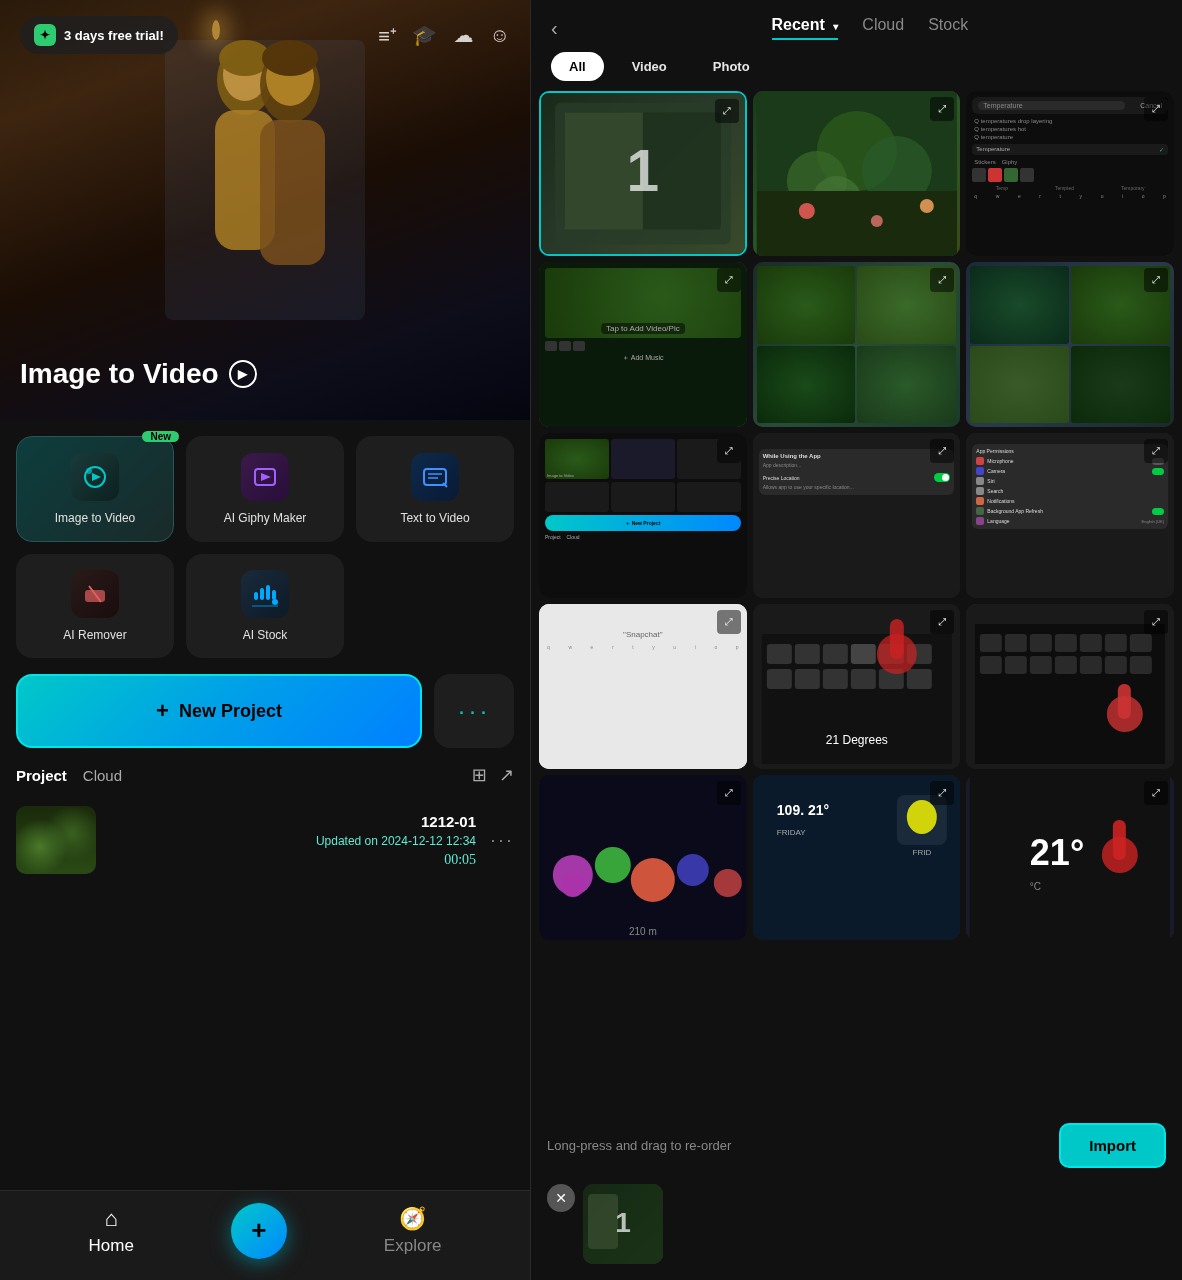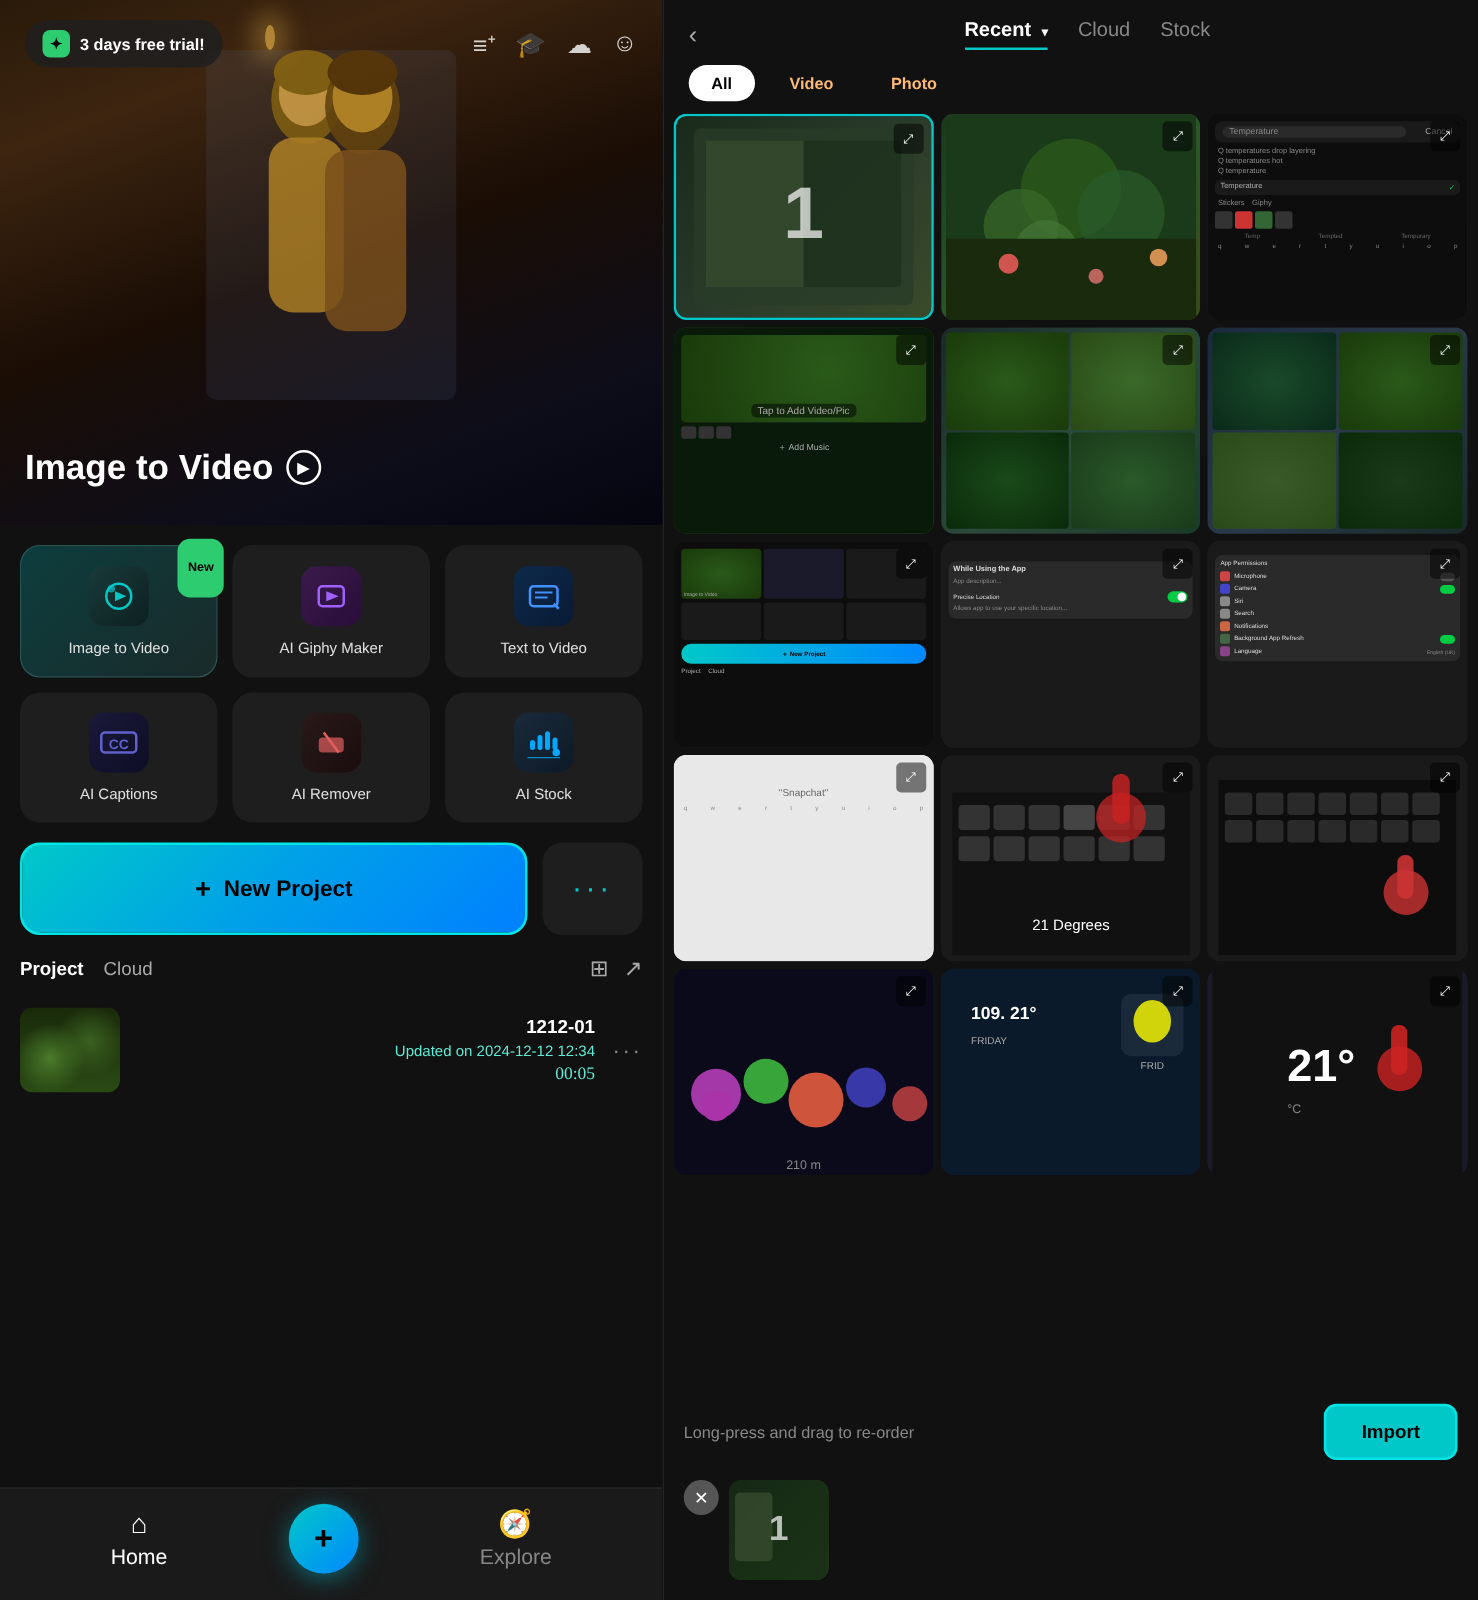--- a/index.html
+++ b/index.html
@@ -152,21 +152,21 @@
     }
 
     .new-badge {
       position: absolute;
       top: -6px;
       right: -6px;
       background: #2ecc71;
       color: #000;
       font-size: 10px;
       font-weight: 700;
-      padding: 18px 8px;
+      padding: 0 8px;
       border-radius: 10px;
     }
 
     .tool-icon {
       width: 48px;
       height: 48px;
       background: linear-gradient(135deg, #1a3a3a 0%, #0d2020 100%);
       border-radius: 12px;
       display: flex;
       align-items: center;
@@ -416,21 +416,21 @@
       gap: 10px;
       align-items: center;
     }
 
     .filter-pill {
       padding: 7px 18px;
       border-radius: 20px;
       font-size: 13px;
       font-weight: 600;
       cursor: pointer;
-      color: #fdba74;
+      color: #e5e5e5;
       background: transparent;
     }
 
     .filter-pill.active {
       background: #fff;
       color: #000;
     }
 
     .media-grid {
       flex: 1;
@@ -657,29 +657,20 @@
           <svg width="28" height="28" viewBox="0 0 28 28">
               <rect x="3" y="6" width="22" height="16" rx="3" fill="none" stroke="#4090ff" stroke-width="2"></rect>
               <line x1="7" y1="11" x2="21" y2="11" stroke="#4090ff" stroke-width="1.5"></line>
               <line x1="7" y1="15" x2="17" y2="15" stroke="#4090ff" stroke-width="1.5"></line>
               <path d="M22 20 L26 24" stroke="#4090ff" stroke-width="2"></path>
             </svg>
         </div>
         <span class="tool-label">Text  to Video</span>
       </div>
 
-      <div class="tool-card">
-        <div class="tool-icon" style="background:linear-gradient(135deg,#1a1a3a,#0d0d25)">
-          <svg width="32" height="28" viewBox="0 0 32 28">
-              <rect x="2" y="6" width="28" height="16" rx="3" fill="none" stroke="#6060cc" stroke-width="2"></rect>
-              <text x="8" y="19" font-size="11" fill="#6060cc" font-weight="bold">CC</text>
-            </svg>
-        </div>
-        <span class="tool-label">AI Captions</span>
-      </div>
 
       <div class="tool-card">
         <div class="tool-icon" style="background:linear-gradient(135deg,#2a1a1a,#1a0d0d)">
           <svg width="28" height="28" viewBox="0 0 28 28">
               <rect x="4" y="10" width="20" height="12" rx="3" fill="#e06060" opacity="0.7"></rect>
               <line x1="8" y1="6" x2="20" y2="22" stroke="#e06060" stroke-width="2"></line>
             </svg>
         </div>
         <span class="tool-label">AI Remover</span>
       </div>

